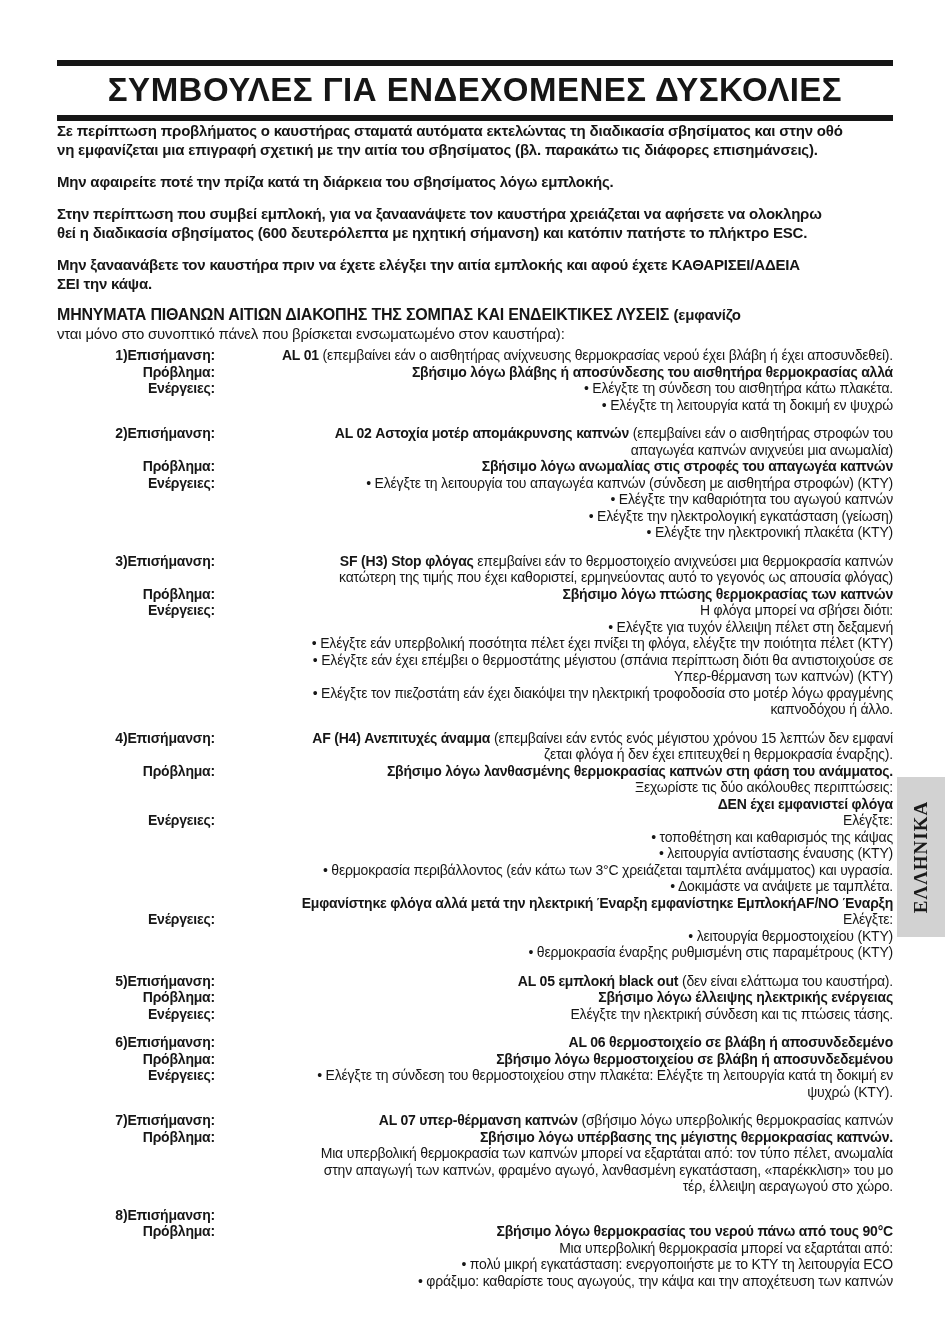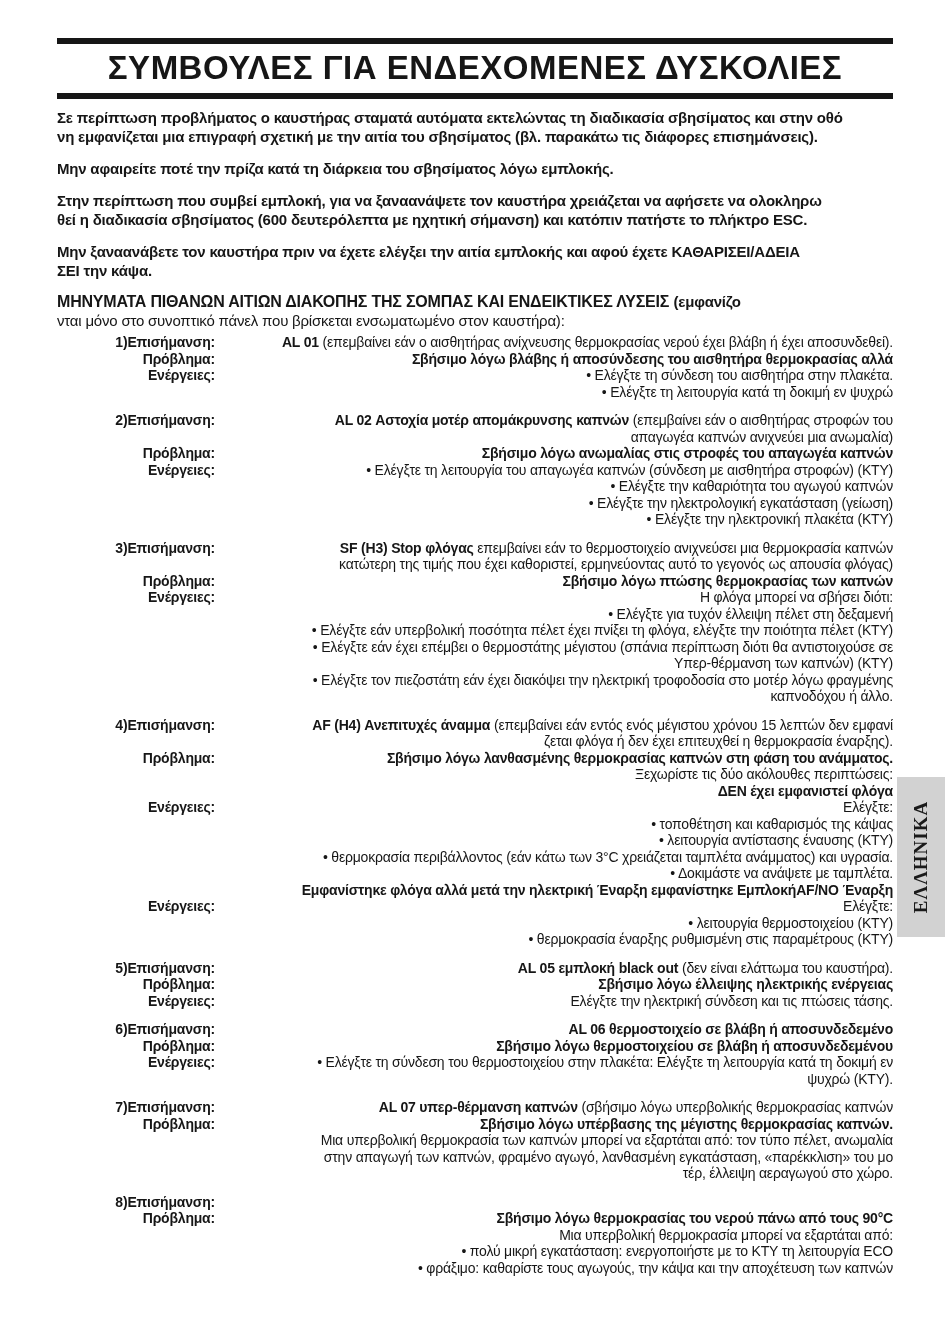--- a/index.html
+++ b/index.html
@@ -5,28 +5,28 @@
   html,body{margin:0;padding:0;}
   body{
     width:950px;height:1344px;
     background:#ffffff;
     font-family:"Liberation Sans", sans-serif;
     color:#161616;
     position:relative;
     overflow:hidden;
   }
   .page{
-    position:absolute;left:57px;top:38px;width:836px;
+    position:absolute;left:57px;top:60px;width:836px;
   }
   .rule{height:6px;background:#161616;}
   .page-title{
     font-size:33px;font-weight:bold;text-align:center;
     margin:5px 0 6px 0;letter-spacing:0.5px;white-space:nowrap;
   }
-  .intro{margin-top:9px;}
+  .intro{}
   .intro p{
     font-size:15px;font-weight:bold;line-height:19px;
     letter-spacing:-0.2px;
     margin:0 0 13px 0;white-space:pre-wrap;
   }
   .section-heading{margin:2px 0 4px 0;letter-spacing:-0.2px;}
   .sh-main{font-size:16px;font-weight:bold;}
   .sh-suffix{font-size:15px;font-weight:bold;}
   .sh-line2{font-size:15px;font-weight:normal;line-height:19px;}
   .items{margin-top:4px;text-align:right;}
@@ -82,21 +82,21 @@
         <div class="row">
           <div class="cell-label"><span class="num">1)</span>Επισήμανση:</div>
           <div class="cell-value"><span class="seg-b">AL 01 </span><span class="seg-r">(επεμβαίνει εάν ο αισθητήρας ανίχνευσης θερμοκρασίας νερού έχει βλάβη ή έχει αποσυνδεθεί).</span></div>
         </div>
         <div class="row">
           <div class="cell-label"><span class="num"></span>Πρόβλημα:</div>
           <div class="cell-value"><span class="seg-b">Σβήσιμο λόγω βλάβης ή αποσύνδεσης του αισθητήρα θερμοκρασίας αλλά</span></div>
         </div>
         <div class="row">
           <div class="cell-label"><span class="num"></span>Ενέργειες:</div>
-          <div class="cell-value"><span class="seg-r">• Ελέγξτε τη σύνδεση του αισθητήρα στην πλακέτα.
+          <div class="cell-value"><span class="seg-r">• Ελέγξτε τη σύνδεση του αισθητήρα κάτω πλακέτα.
 • Ελέγξτε τη λειτουργία κατά τη δοκιμή εν ψυχρώ</span></div>
         </div>
       </div>
       <div class="item">
         <div class="row">
           <div class="cell-label"><span class="num">2)</span>Επισήμανση:</div>
           <div class="cell-value"><span class="seg-b">AL 02 Αστοχία μοτέρ απομάκρυνσης καπνών </span><span class="seg-r">(επεμβαίνει εάν ο αισθητήρας στροφών του
 απαγωγέα καπνών ανιχνεύει μια ανωμαλία)</span></div>
         </div>
         <div class="row">

